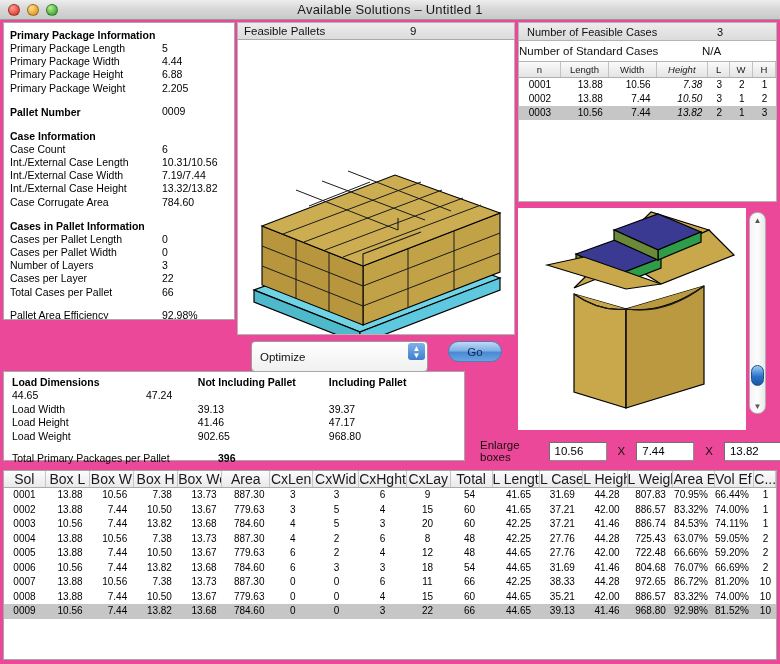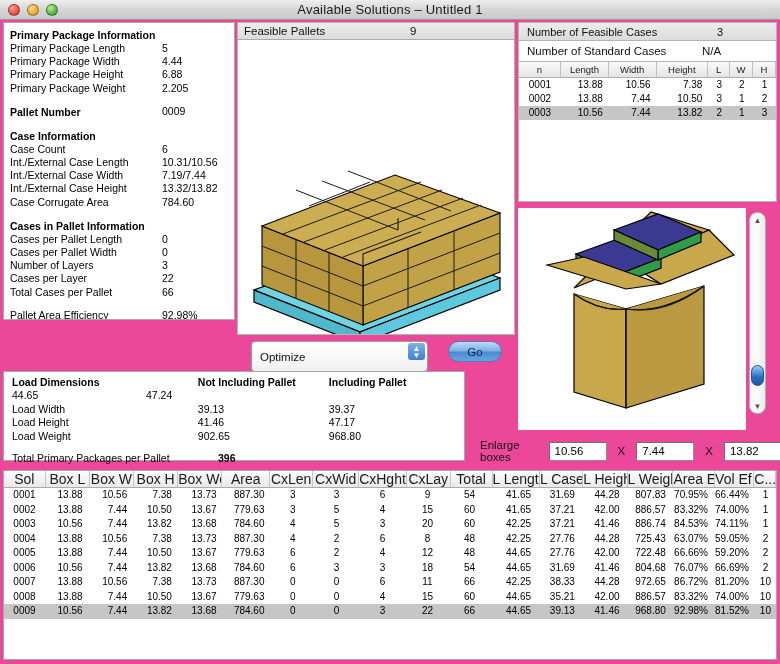--- a/index.html
+++ b/index.html
@@ -105,40 +105,40 @@
   .nfc-bar {
     position: absolute; left: 518px; top: 22px; width: 259px; height: 19px;
     background: linear-gradient(to bottom,#ececec,#dbdbdb);
     border: 1px solid #b4b4b4;
     display: flex; align-items: center; font-size: 11px; padding-left: 8px; color:#111;
   }
   .nfc-bar .v { position: absolute; left: 198px; }
   .nsc-bar {
     position: absolute; left: 518px; top: 41px; width: 259px; height: 20px;
     background: #ffffff; border-left: 1px solid #b4b4b4; border-right: 1px solid #b4b4b4;
-    display: flex; align-items: center; font-size: 11.5px; padding-left: 8px; color:#111;
+    display: flex; align-items: center; font-size: 11.5px; color:#111;
   }
   .nsc-bar .v { position: absolute; left: 183px; }
   .cases-table {
     position: absolute; left: 518px; top: 61px; width: 259px; height: 141px;
     background: #fff; border: 1px solid #b4b4b4;
     overflow: hidden;
   }
   .ct-head { display: flex; height: 16px;
     background: linear-gradient(to bottom,#fafafa,#e4e4e4);
     border-bottom: 1px solid #b0b0b0; }
   .ct-head div {
     font-size: 9.5px; color: #1a1a1a; text-align: center;
     line-height: 15px; border-right: 1px solid #c2c2c2;
   }
   .ct-row { display: flex; height: 14px; }
   .ct-row.sel { background: #c6c6c6; }
   .ct-row div { font-size: 10px; color: #000; line-height: 14px; }
   .cw0 { width: 44px; } .cw1 { width: 50px; } .cw2 { width: 50px; }
-  .cw3 { width: 54px; } .cw4 { width: 23px; } .cw5 { width: 24px; } .cw6 { width: 24px; }
+  .cw3 { width: 54px; font-style: italic; } .cw4 { width: 23px; } .cw5 { width: 24px; } .cw6 { width: 24px; }
   .ct-row .cw0 { text-align: center; }
   .ct-row .cw1, .ct-row .cw2, .ct-row .cw3 { text-align: right; padding-right: 6px; }
   .ct-row .cw4, .ct-row .cw5, .ct-row .cw6 { text-align: center; }
 
   
   .box-pane {
     position: absolute; left: 518px; top: 208px; width: 228px; height: 222px;
     background: #ffffff; overflow: hidden;
   }
   .vslider {

